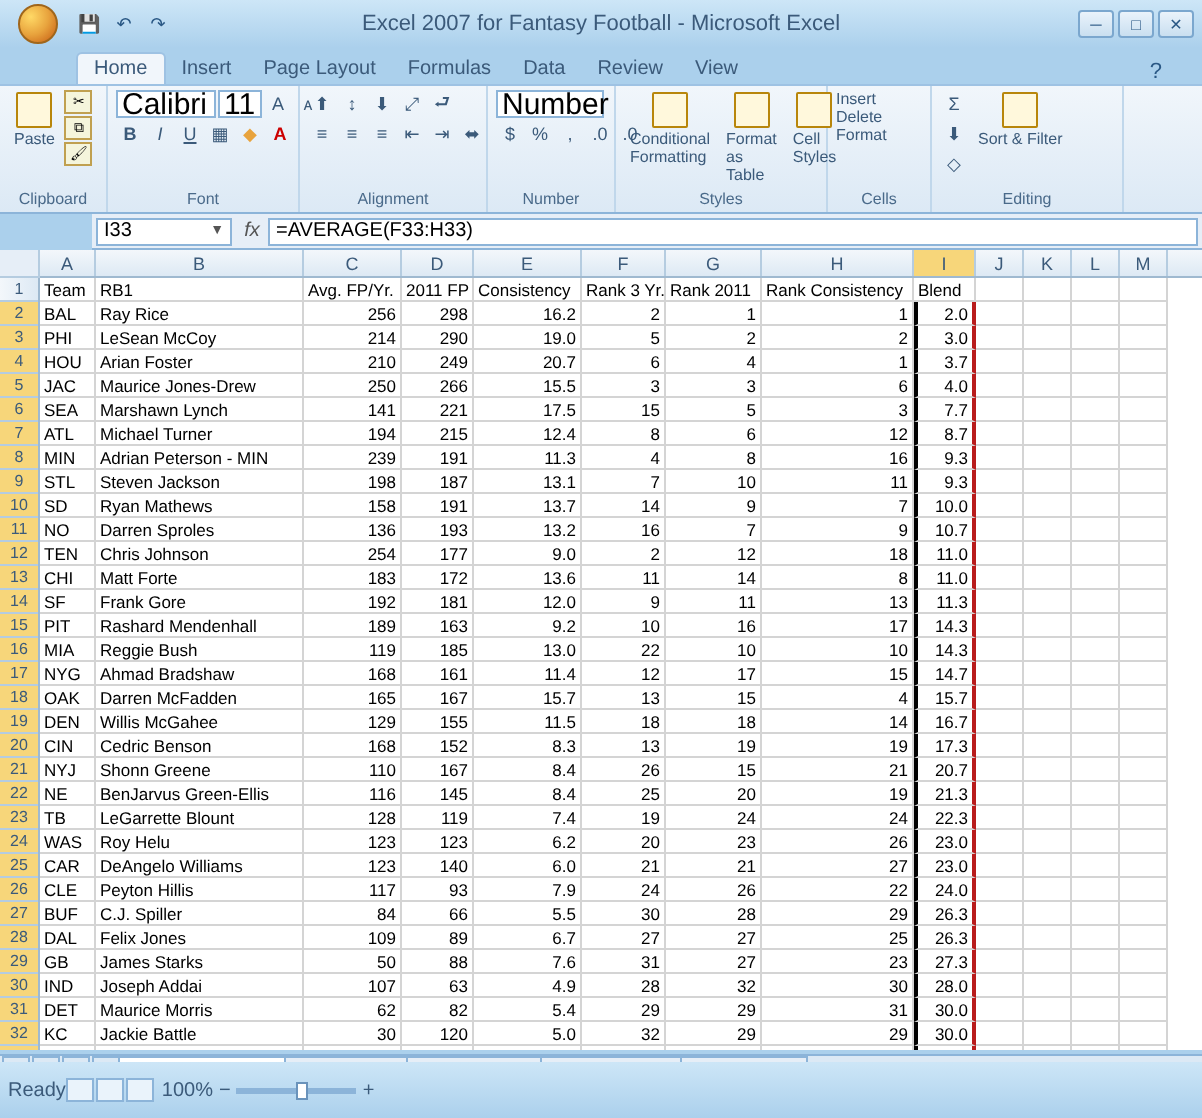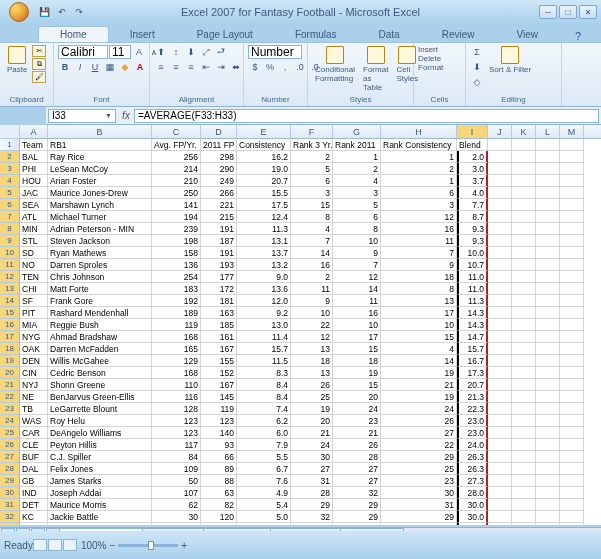--- a/index.html
+++ b/index.html
@@ -10,37 +10,37 @@
 .office-btn { width: 30px; height: 24px; margin-left: 4px; display: flex; align-items: center; justify-content: center; }
 .office-orb { width: 20px; height: 20px; border-radius: 50%; background: radial-gradient(circle at 30% 30%, #ffd966, #e8a33d, #c55a11); border: 1px solid #a0661b; }
 .qat { display: flex; gap: 3px; margin-left: 4px; }
 .qat-btn { width: 14px; height: 14px; display: flex; align-items: center; justify-content: center; color: #2a5885; font-size: 9px; }
 .title-text { position: absolute; left: 50%; transform: translateX(-50%); color: #3b5a7a; font-size: 11px; }
 .win-controls { margin-left: auto; display: flex; gap: 2px; margin-right: 4px; }
 .win-btn { width: 18px; height: 14px; background: linear-gradient(#eaf3fb, #c9dff0); border: 1px solid #7ba7ce; border-radius: 2px; display: flex; align-items: center; justify-content: center; font-size: 8px; color: #2a5885; }
 
 
 .ribbon-tabs { display: flex; padding-left: 38px; height: 18px; align-items: flex-end; }
-.ribbon-tab { padding: 2px 21px; font-size: 10px; color: #3b5a7a; cursor: pointer; }
+.ribbon-tab { padding: 2px 8px; font-size: 10px; color: #3b5a7a; cursor: pointer; }
 .ribbon-tab.active { background: #f1f6fb; border-radius: 3px 3px 0 0; border: 1px solid #9ec2e3; border-bottom: none; }
 .help-icon { margin-left: auto; margin-right: 20px; color: #2a5885; font-size: 11px; }
 
 
 .ribbon { background: linear-gradient(#f1f6fb, #dce9f5); border-top: 1px solid #9ec2e3; border-bottom: 1px solid #8cb4d9; height: 65px; display: flex; }
 .rgroup { border-right: 1px solid #c0d7eb; padding: 2px 4px; display: flex; flex-direction: column; justify-content: space-between; }
 .rgroup-label { font-size: 8px; color: #4a6a8a; text-align: center; padding-top: 1px; }
 .rgroup-body { display: flex; gap: 2px; align-items: flex-start; flex: 1; }
 .big-btn { display: flex; flex-direction: column; align-items: center; gap: 1px; padding: 1px 3px; }
 .big-btn-icon { width: 18px; height: 18px; border: 1px solid #b8860b; background: #fff8dc; border-radius: 1px; }
 .big-btn-label { font-size: 8px; color: #3b5a7a; }
 .small-btns { display: flex; flex-direction: column; gap: 1px; }
 .sm { width: 14px; height: 12px; background: #f5f5dc; border: 1px solid #c0a050; font-size: 7px; display: flex; align-items: center; justify-content: center; }
 .font-sel { display: flex; flex-direction: column; gap: 1px; }
 .font-row { display: flex; gap: 1px; }
-.dd { background: #fff; border: 1px solid #8cb4d9; font-size: 12px; padding: 0 2px; height: 14px; display: flex; align-items: center; }
+.dd { background: #fff; border: 1px solid #8cb4d9; font-size: 15px; padding: 0 2px; height: 14px; display: flex; align-items: center; }
 .dd.font { width: 50px; }
 .dd.size { width: 22px; }
 .dd.num { width: 54px; }
 .tiny-btn { width: 14px; height: 14px; border: 1px solid transparent; display: flex; align-items: center; justify-content: center; font-size: 9px; color: #3b5a7a; }
 
 
 .formula-bar { background: #e6eef7; border-bottom: 1px solid #8cb4d9; height: 18px; display: flex; align-items: center; margin-left: 46px; }
 .name-box { width: 68px; background: #fff; border: 1px solid #8cb4d9; height: 14px; margin: 0 2px; font-size: 10px; padding: 0 3px; display: flex; align-items: center; }
 .nb-arrow { font-size: 7px; color: #555; margin-left: auto; }
 .fx-btn { width: 16px; font-style: italic; color: #555; font-size: 10px; text-align: center; }

